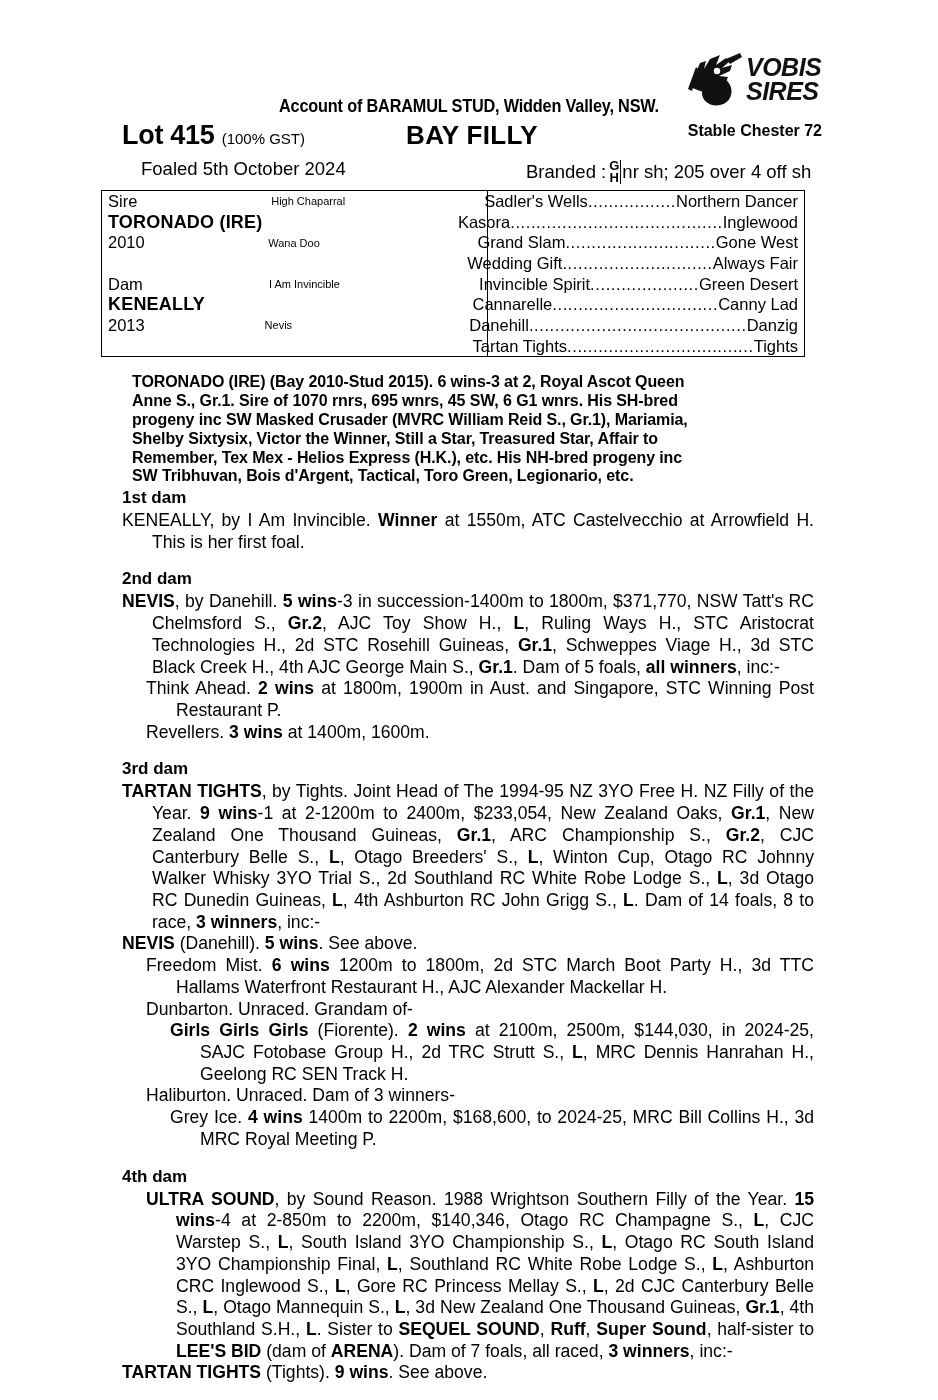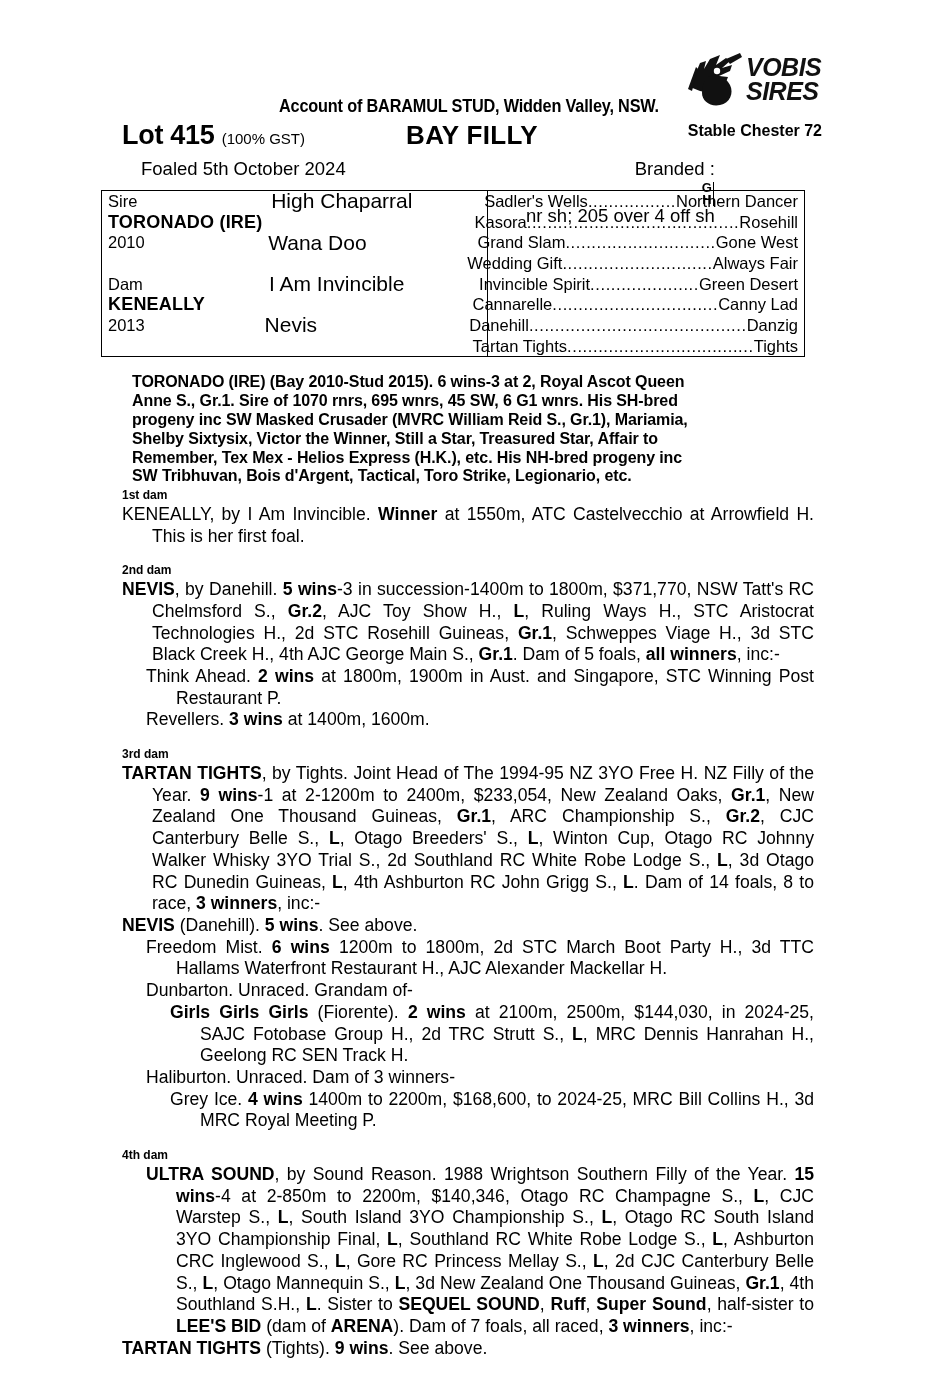--- a/index.html
+++ b/index.html
@@ -102,21 +102,20 @@
     top: 0;
     white-space: nowrap;
   }
   .branded {
     position: absolute;
     left: 385px;
     top: 0;
     white-space: nowrap;
     display: flex;
     align-items: flex-end;
-    flex-direction: column;
   }
   .brand-stack {
     display: inline-flex;
     flex-direction: column;
     align-items: center;
     font-weight: bold;
     font-size: 13px;
     line-height: 0.92;
     margin: 0 1px 1px 3px;
     border-right: 1.5px solid #000;
@@ -161,21 +160,21 @@
   .ped-c1 {
     width: 174px;
     padding-left: 6px;
     box-sizing: border-box;
     font-size: 16.5px;
     white-space: nowrap;
   }
   .ped-c2 {
     width: 211px;
     box-sizing: border-box;
-    font-size: 21px;
+    font-size: 11px;
     white-space: nowrap;
   }
   .ped-c3 {
     flex: 1;
     box-sizing: border-box;
     padding-left: 8px;
     padding-right: 6px;
     font-size: 16.5px;
     white-space: nowrap;
     display: flex;
@@ -215,21 +214,21 @@
   .body {
     position: absolute;
     left: 122px;
     top: 488px;
     width: 692px;
     font-size: 17.6px;
     line-height: 1.235;
   }
   .dam-head {
     font-weight: bold;
-    font-size: 12px;
+    font-size: 17px;
     margin-top: 0;
     margin-bottom: 1px;
   }
   .gap { height: 16px; }
   .entry {
     text-align: justify;
     text-justify: inter-word;
     margin: 0;
   }
   .i0h { padding-left: 30px; text-indent: -30px; }
@@ -291,21 +290,21 @@
               <span class="gp-dots"> ................. </span>
               <span class="gp-sire">Northern Dancer</span>
             </div>
           </div>
           <div class="ped-row">
             <div class="ped-c1 bold">TORONADO (IRE)</div>
             <div class="ped-c2"></div>
             <div class="ped-c3">
               <span class="gp-name">Kasora</span>
               <span class="gp-dots">.........................................</span>
-              <span class="gp-sire">Rosehill</span>
+              <span class="gp-sire">Inglewood</span>
             </div>
           </div>
           <div class="ped-row">
             <div class="ped-c1">2010</div>
             <div class="ped-c2">Wana Doo</div>
             <div class="ped-c3">
               <span class="gp-name">Grand Slam</span>
               <span class="gp-dots">.............................</span>
               <span class="gp-sire"> Gone West</span>
             </div>
@@ -358,21 +357,21 @@
         </div>
     </div>
   </div>
 
   <div class="sire-para" id="sire-para">
       <span class="ln">TORONADO (IRE) (Bay 2010-Stud 2015). 6 wins-3 at 2, Royal Ascot Queen</span>
       <span class="ln">Anne S., Gr.1. Sire of 1070 rnrs, 695 wnrs, 45 SW, 6 G1 wnrs. His SH-bred</span>
       <span class="ln">progeny inc SW Masked Crusader (MVRC William Reid S., Gr.1), Mariamia,</span>
       <span class="ln">Shelby Sixtysix, Victor the Winner, Still a Star, Treasured Star, Affair to</span>
       <span class="ln">Remember, Tex Mex - Helios Express (H.K.), etc. His NH-bred progeny inc</span>
-      <span class="ln">SW Tribhuvan, Bois d'Argent, Tactical, Toro Strike, Legionario, etc.</span>
+      <span class="ln">SW Tribhuvan, Bois d'Argent, Tactical, Toro Green, Legionario, etc.</span>
     </div>
 
   <div class="body" id="body-text">
       <div class="dam-head">1st dam</div>
       <div class="entry i0h"><span class="">KENEALLY</span><span class="">, by I Am Invincible. </span><span class="b">Winner</span><span class=""> at 1550m, ATC Castelvecchio at Arrowfield H. This is her first foal.</span></div>
       <div class="gap"></div>
       <div class="dam-head">2nd dam</div>
       <div class="entry i0h"><span class="b">NEVIS</span><span class="">, by Danehill. </span><span class="b">5 wins</span><span class="">-3 in succession-1400m to 1800m, $371,770, NSW Tatt's RC Chelmsford S., </span><span class="b">Gr.2</span><span class="">, AJC Toy Show H., </span><span class="b">L</span><span class="">, Ruling Ways H., STC Aristocrat Technologies H., 2d STC Rosehill Guineas, </span><span class="b">Gr.1</span><span class="">, Schweppes Viage H., 3d STC Black Creek H., 4th AJC George Main S., </span><span class="b">Gr.1</span><span class="">. Dam of 5 foals, </span><span class="b">all winners</span><span class="">, inc:-</span></div>
       <div class="entry i1"><span class="">Think Ahead. </span><span class="b">2 wins</span><span class=""> at 1800m, 1900m in Aust. and Singapore, STC Winning Post Restaurant P.</span></div>
       <div class="entry i1"><span class="">Revellers. </span><span class="b">3 wins</span><span class=""> at 1400m, 1600m.</span></div>

